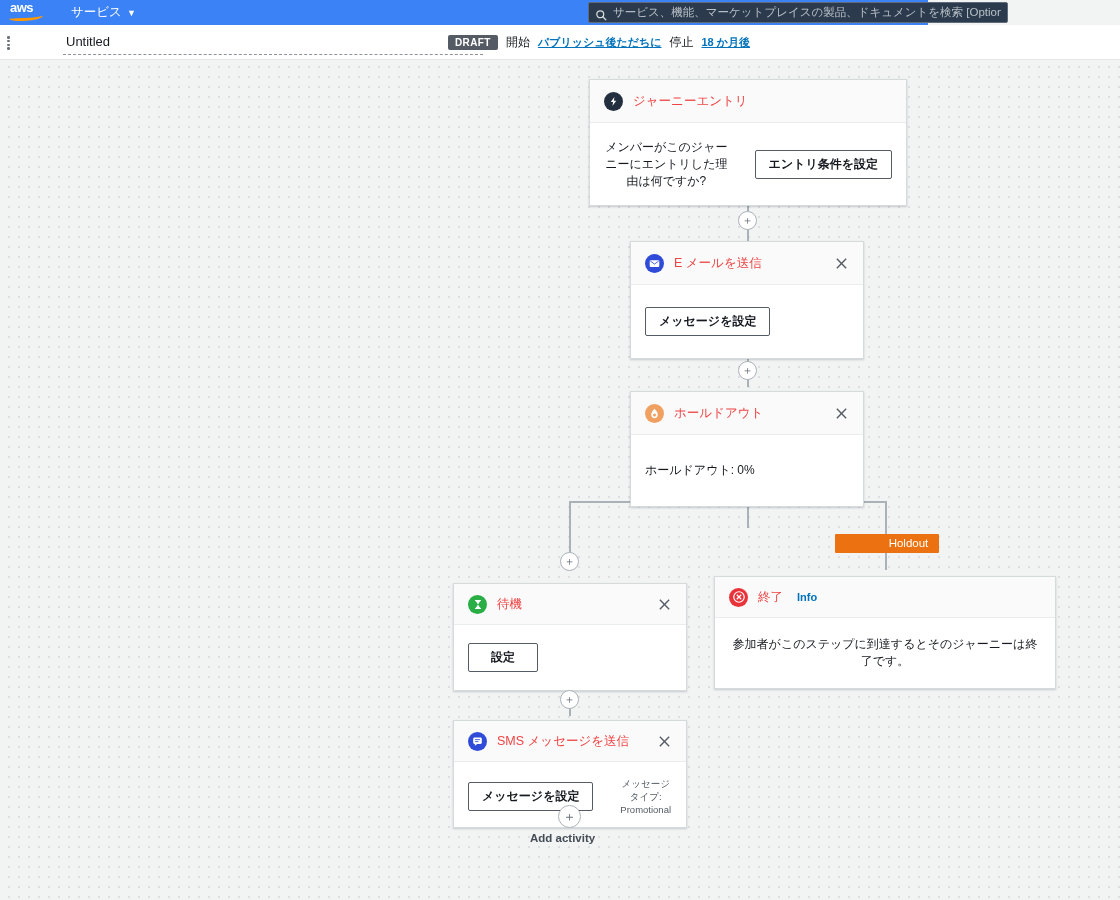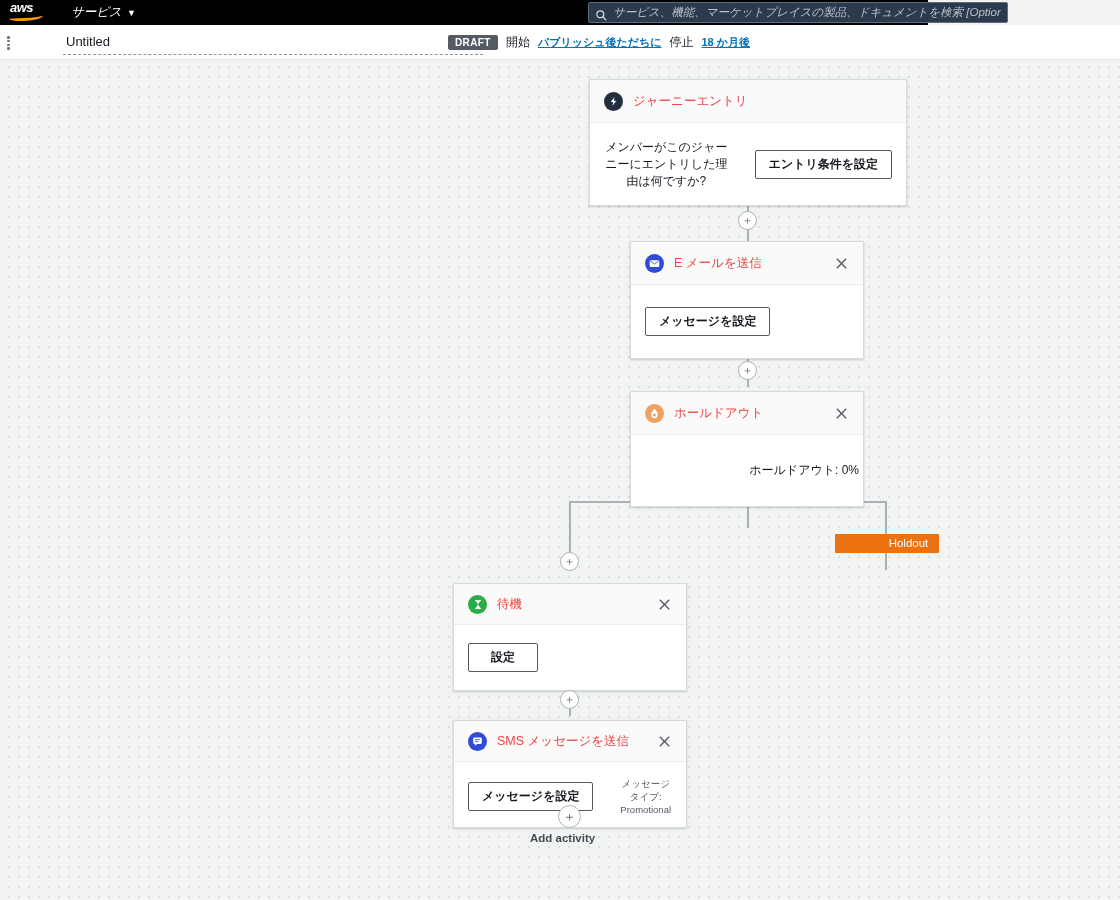--- a/index.html
+++ b/index.html
@@ -5,21 +5,21 @@
   * { box-sizing: border-box; margin: 0; padding: 0; }
   html, body {
     width: 1120px; height: 900px;
     font-family: "Liberation Sans", "DejaVu Sans", sans-serif;
     background: #f2f3f3; overflow: hidden;
   }
 
   
   .aws-nav {
     position: absolute; top: 0; left: 0; width: 928px; height: 25px;
-    background: #000000; display: flex; align-items: center; font-style: italic;
+    background: #3b82f6; display: flex; align-items: center;
   }
   .aws-logo {
     margin-left: 9px; width: 38px; height: 22px;
     position: relative; flex: none;
   }
   .aws-logo .wordmark {
     color: #ffffff; font-size: 13px; font-weight: bold;
     letter-spacing: -0.5px; line-height: 12px; display: block;
     padding-left: 1px; font-family: "Liberation Sans", sans-serif;
   }
@@ -283,25 +283,41 @@
         </svg>
       </span>
       <span class="card-title">ホールドアウト</span>
       <span class="card-close">
         <svg width="13" height="13" viewBox="0 0 14 14">
           <line x1="2" y1="2" x2="12" y2="12" stroke="#545b64" stroke-width="1.5"></line>
           <line x1="12" y1="2" x2="2" y2="12" stroke="#545b64" stroke-width="1.5"></line>
         </svg>
       </span>
     </div>
-    <div class="card-body" style="padding:27px 4px;justify-content:flex-end;">
+    <div class="card-body" style="padding:27px 14px;">
       <div class="body-text">ホールドアウト: 0%</div>
     </div>
   </div>
 
+  <div class="card" style="left:714px; top:516px; width:342px;">
+    <div class="card-head" style="height:41px;">
+      <span class="nicon" style="background:#e8333a;">
+        <svg width="12" height="12" viewBox="0 0 14 14">
+          <circle cx="7" cy="7" r="6.1" fill="none" stroke="#ffffff" stroke-width="1.4"></circle>
+          <line x1="4.4" y1="4.4" x2="9.6" y2="9.6" stroke="#ffffff" stroke-width="1.4"></line>
+          <line x1="9.6" y1="4.4" x2="4.4" y2="9.6" stroke="#ffffff" stroke-width="1.4"></line>
+        </svg>
+      </span>
+      <span class="card-title">終了</span>
+      <a class="info-link">Info</a>
+    </div>
+    <div class="card-body" style="padding:18px 14px;">
+      <div class="body-text">参加者がこのステップに到達するとそのジャーニーは終了です。</div>
+    </div>
+  </div>
 
   <div class="card" style="left:453px; top:523px; width:234px;">
     <div class="card-head" style="height:41px;">
       <span class="nicon" style="background:#29ad45;">
         <svg width="8" height="11" viewBox="0 0 9 12">
           <rect x="1.2" y="0.9" width="6.6" height="1.3" fill="#ffffff"></rect>
           <rect x="1.2" y="9.8" width="6.6" height="1.3" fill="#ffffff"></rect>
           <path d="M2 2.2 H7 L4.5 6 L7 9.8 H2 L4.5 6 Z" fill="#ffffff"></path>
         </svg>
       </span>

